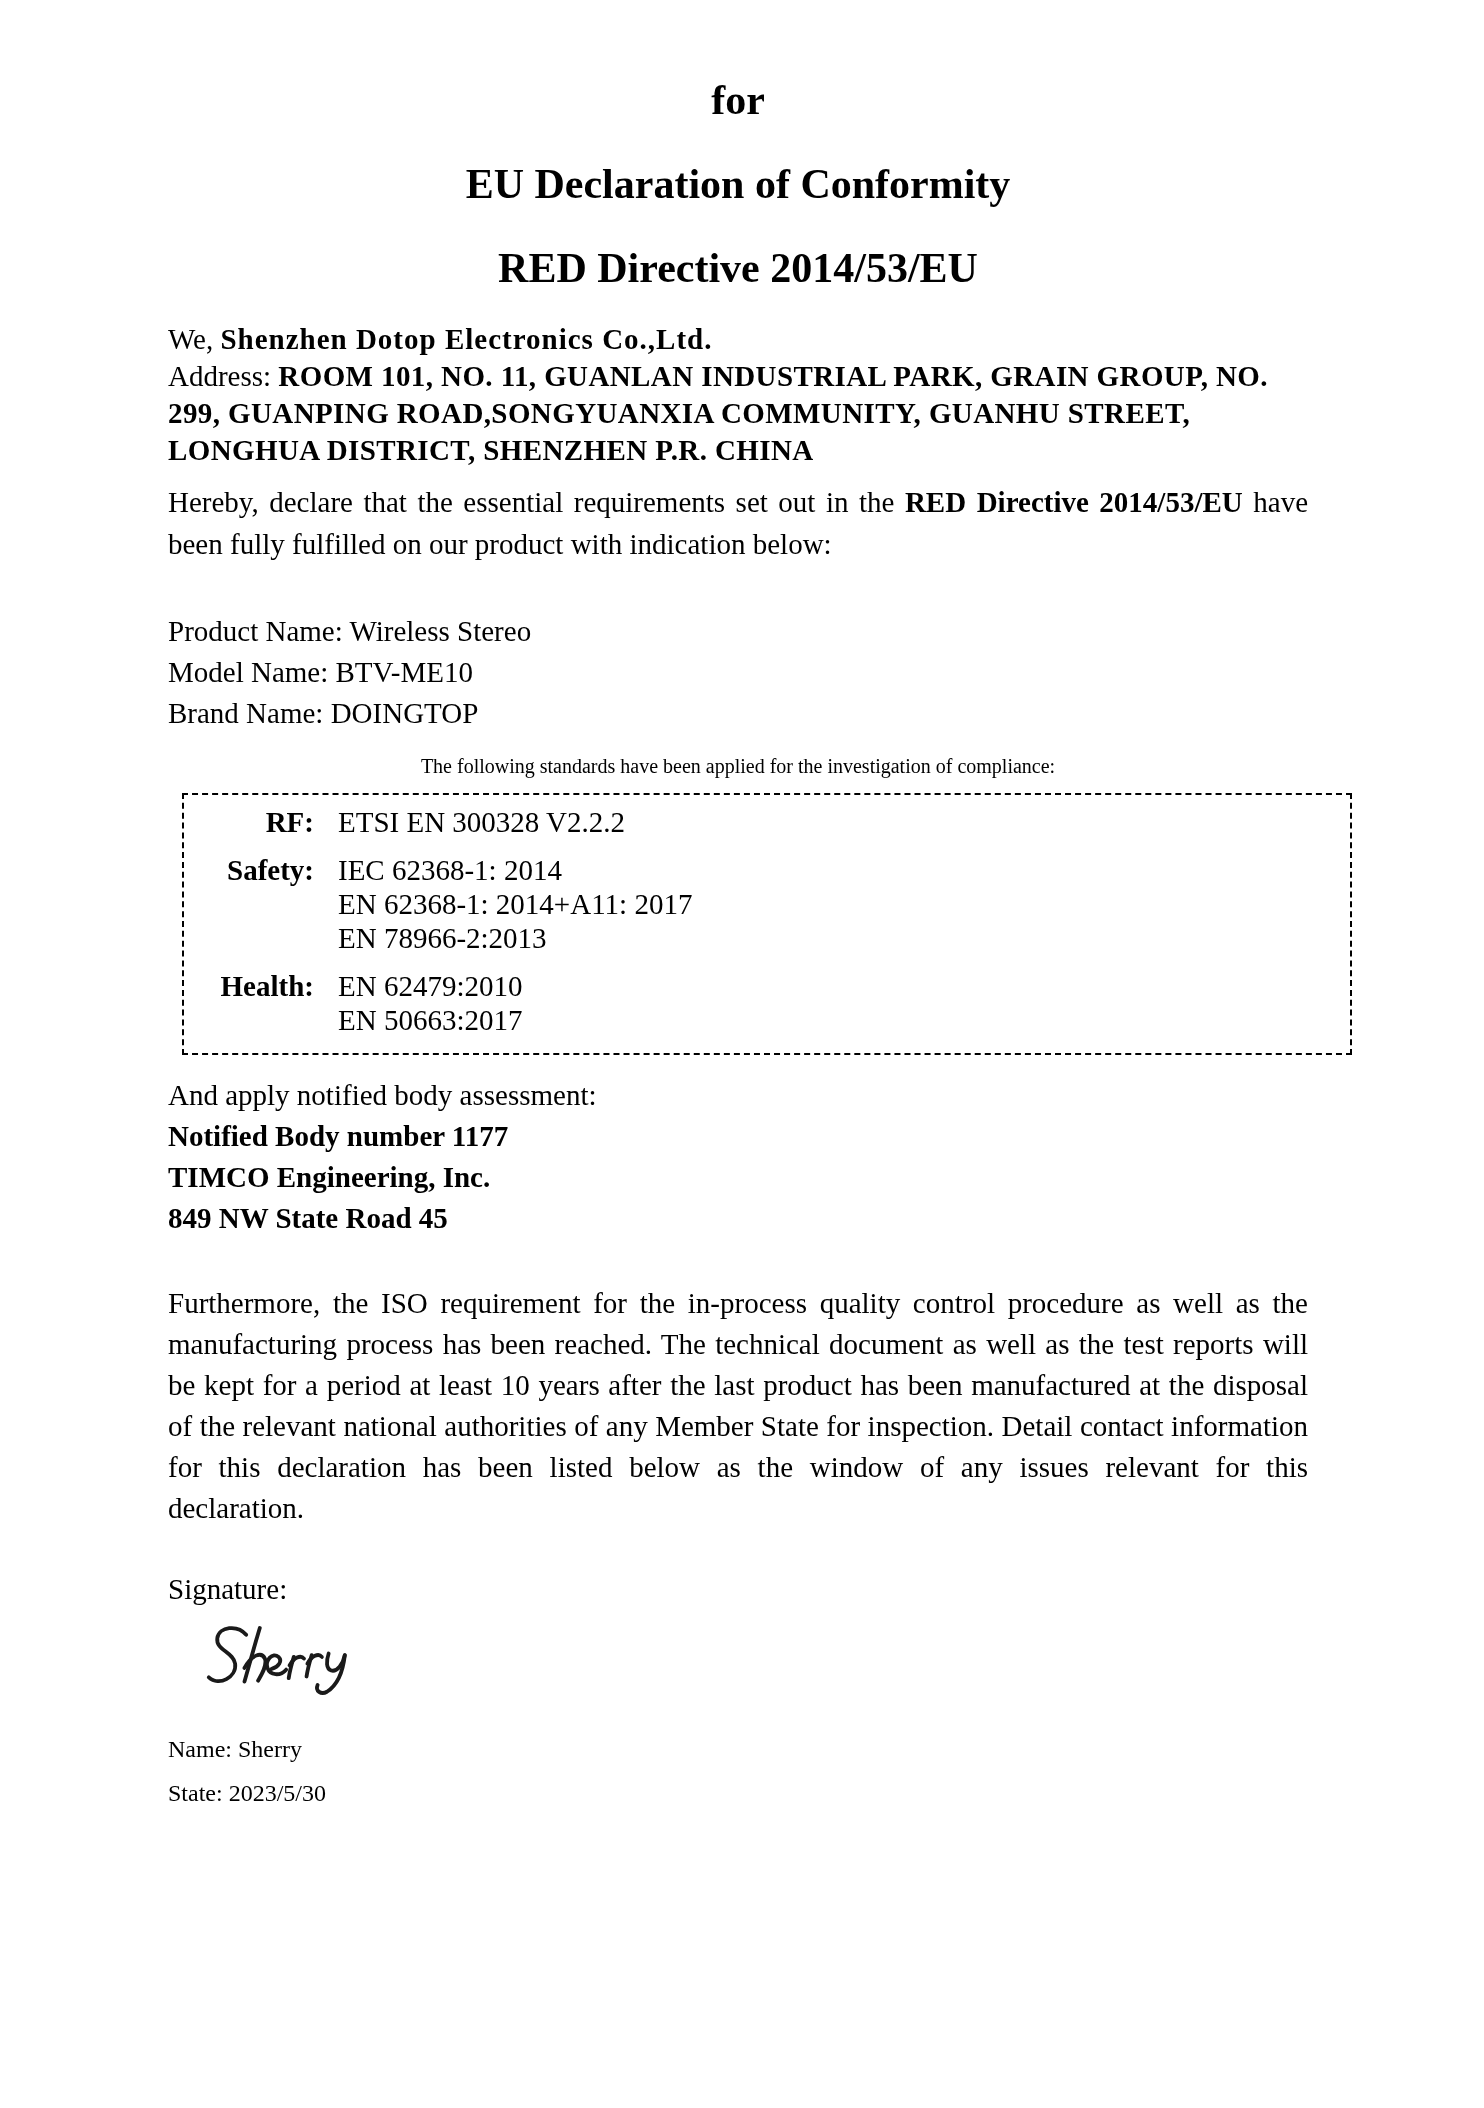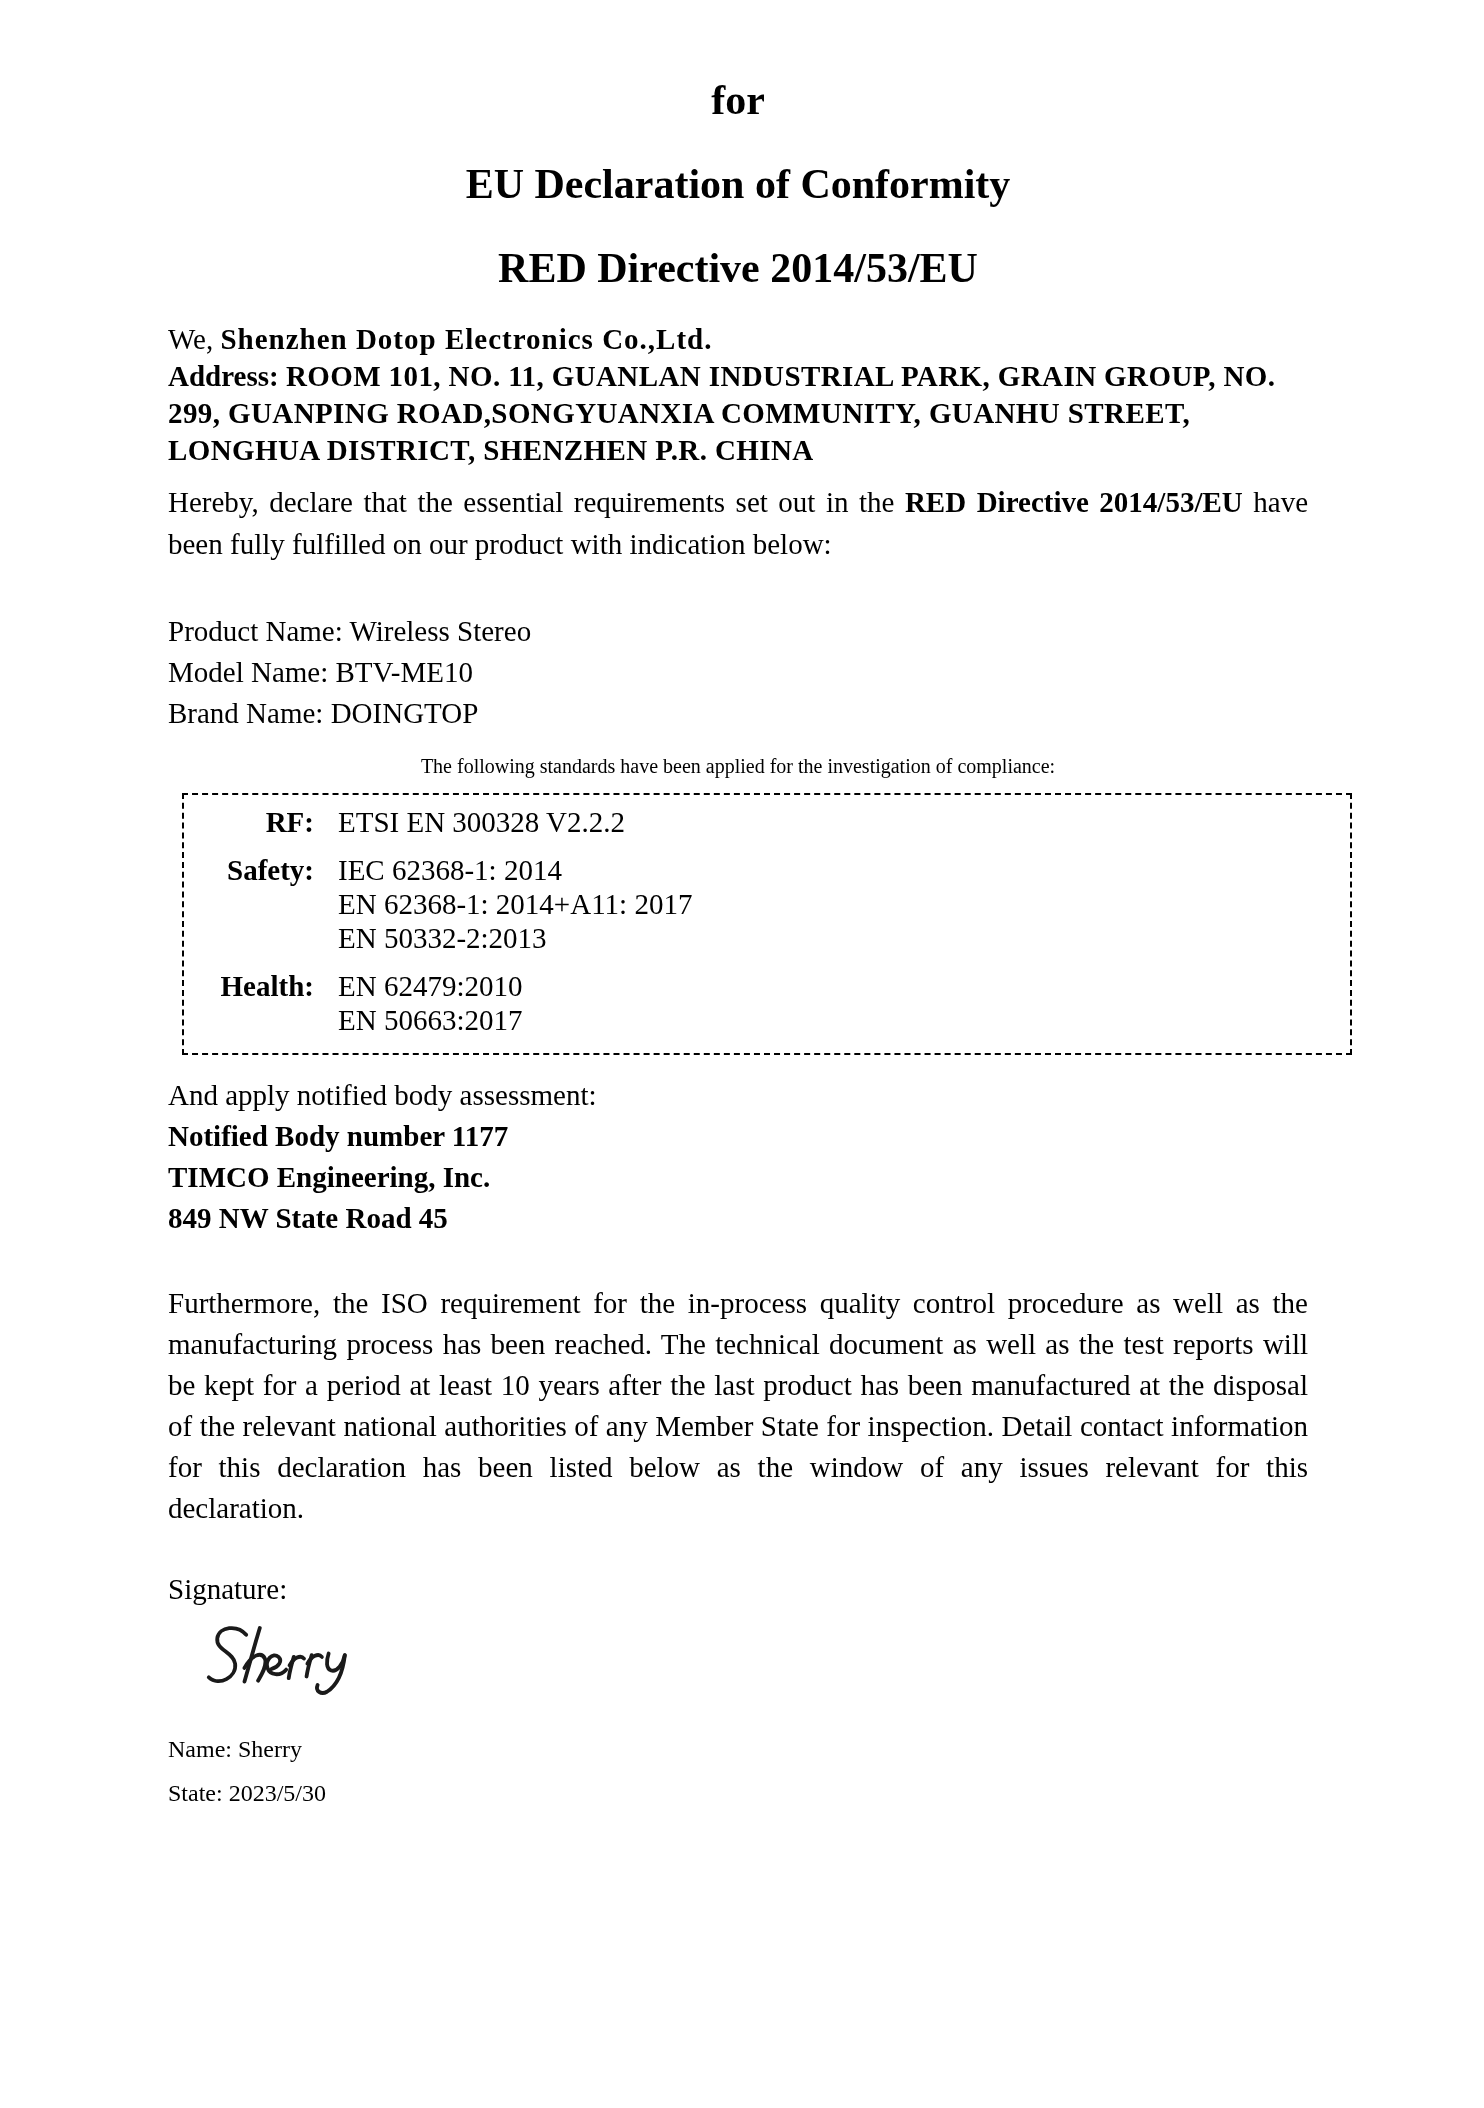--- a/index.html
+++ b/index.html
@@ -11,21 +11,21 @@
   }
   .doc { position:absolute; left:168px; top:0; width:1140px; }
 
   .title-block { margin-top:58px; text-align:center; font-weight:bold;
     font-size:42px; line-height:84px; }
 
   .we-line { margin-top:10px; font-size:29px; line-height:38px; }
   .company-name { font-weight:bold; letter-spacing:1px; }
 
   .address-line { font-size:29px; line-height:37px; }
-  .address-label { font-weight:bold; }
+  .address-label { font-weight:normal; }
   .address-value { font-weight:bold; letter-spacing:0.4px; }
 
   .hereby { margin-top:12px; font-size:29px; line-height:42px;
     text-align:justify; }
   .hereby .bold { font-weight:bold; }
 
   .product-block { margin-top:46px; }
   .product-line { font-size:29px; line-height:41px; }
 
   .standards-intro { margin-top:12px; font-size:20px; line-height:40px;text-align:center; }
@@ -98,21 +98,21 @@
       <div class="std-label">RF:</div>
       <div class="std-values">
         <div>ETSI EN 300328 V2.2.2</div>
       </div>
     </div>
     <div class="std-group">
       <div class="std-label">Safety:</div>
       <div class="std-values">
         <div>IEC 62368-1: 2014</div>
         <div>EN 62368-1: 2014+A11: 2017</div>
-        <div>EN 50332-2:2013</div>
+        <div>EN 78966-2:2013</div>
       </div>
     </div>
     <div class="std-group">
       <div class="std-label">Health:</div>
       <div class="std-values">
         <div>EN 62479:2010</div>
         <div>EN 50663:2017</div>
       </div>
     </div>
   </div>

